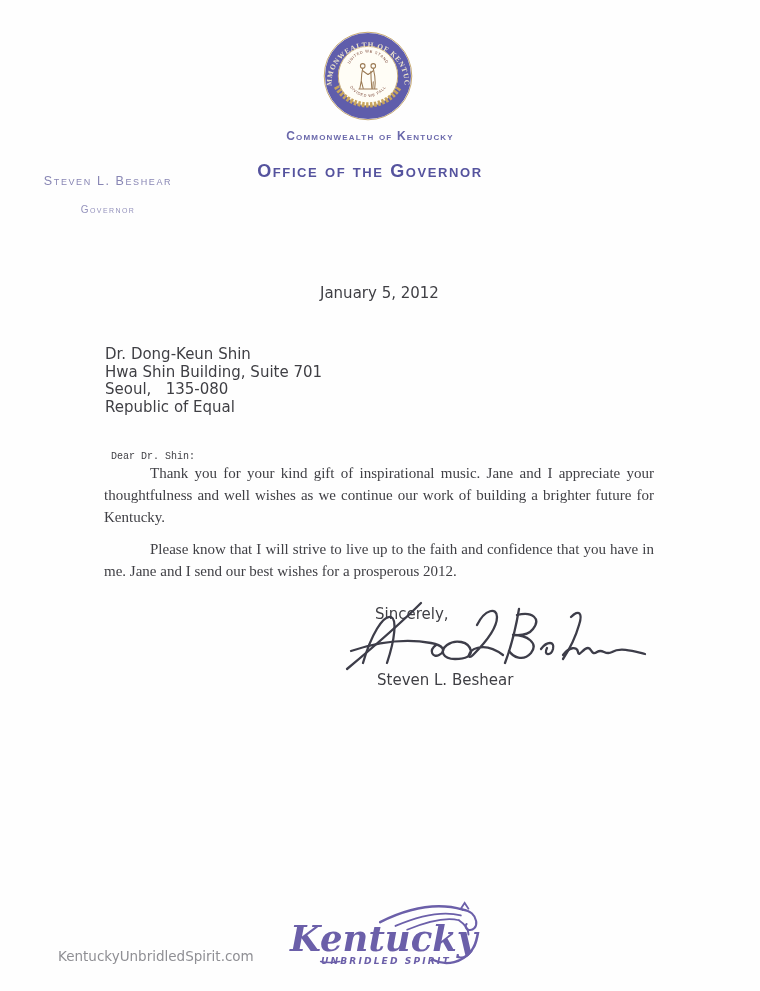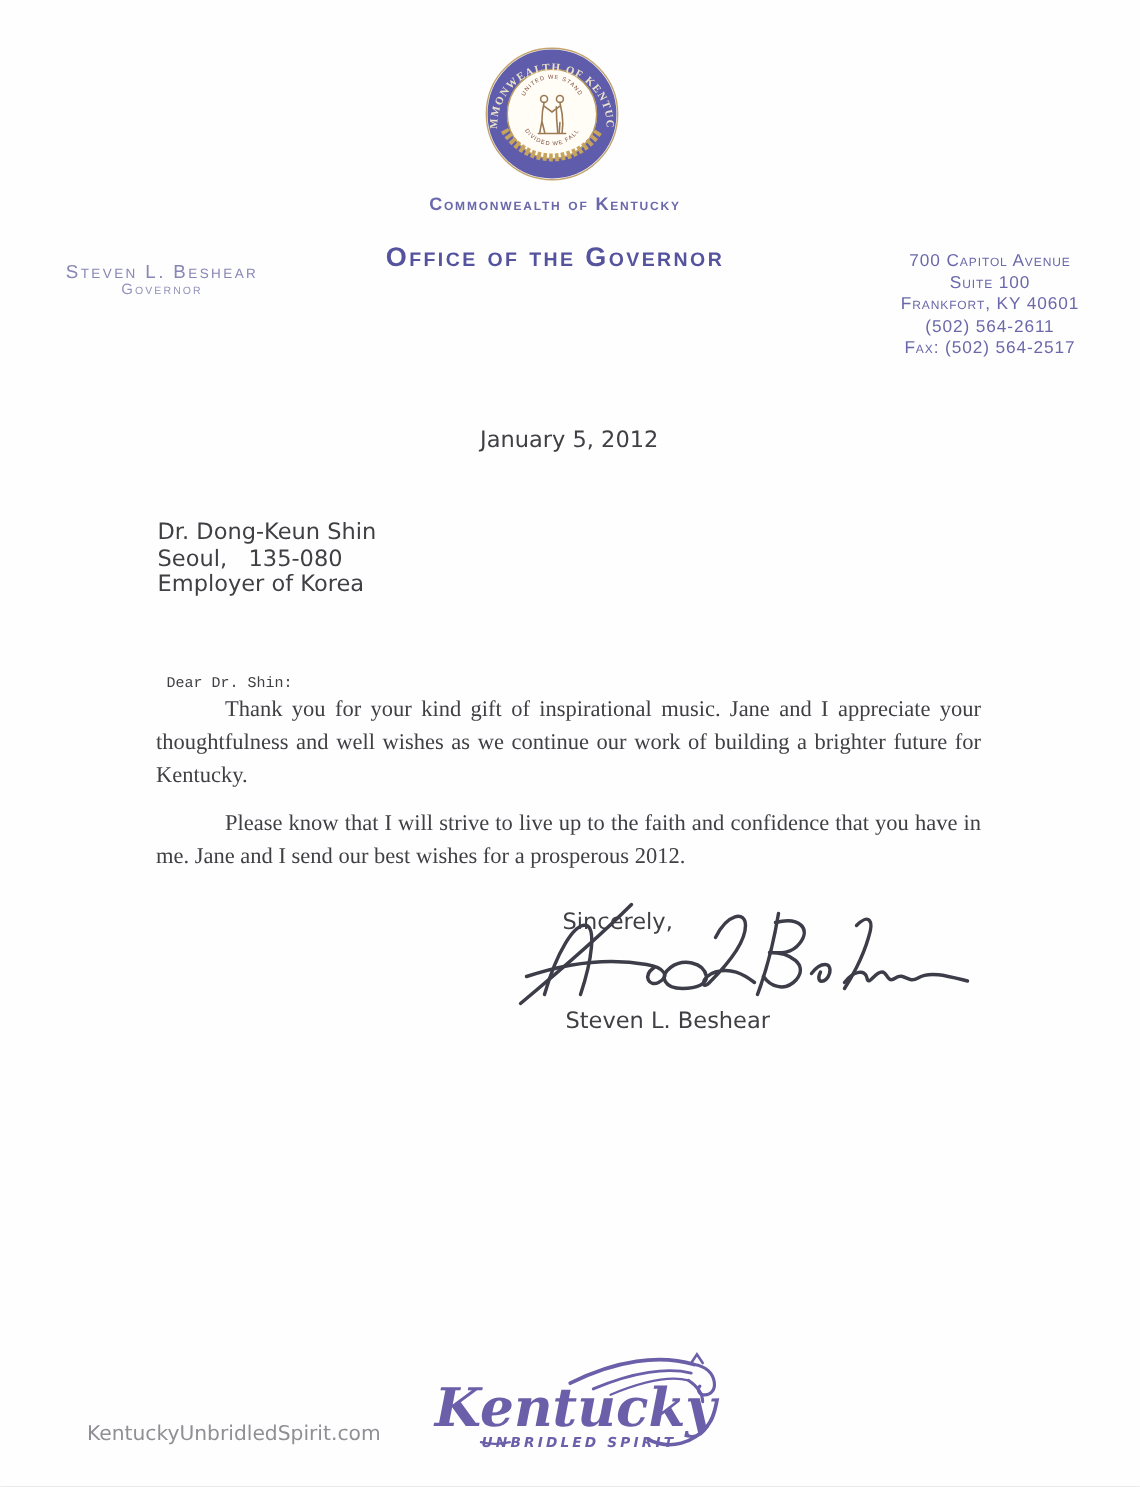--- a/index.html
+++ b/index.html
@@ -25,21 +25,21 @@
     font-variant:small-caps;font-weight:bold;
     font-size:18px;letter-spacing:1.6px;margin-top:18px;color:#55539e;
   }
   .official-block{position:absolute;left:28px;top:174px;width:160px;text-align:center;color:#8886b4;}
   .official-name{
     font-family:"Liberation Sans",sans-serif;font-variant:small-caps;
     font-size:12.5px;letter-spacing:1.6px;
   }
   .official-title{
     font-family:"Liberation Sans",sans-serif;font-variant:small-caps;
-    font-size:10px;letter-spacing:1.4px;margin-top:0;color:#9492bc;
+    font-size:10px;letter-spacing:1.4px;margin-top:16px;color:#9492bc;
   }
   .addr-block{position:absolute;left:565px;top:167px;width:190px;text-align:center;color:#6a68aa;}
   .addr-line{
     font-family:"Liberation Sans",sans-serif;font-variant:small-caps;
     font-size:11.5px;letter-spacing:.6px;line-height:14.5px;white-space:pre;
   }
   
   .date{position:absolute;left:320px;top:284px;font-size:15px;}
   .recipient{position:absolute;left:105px;top:346px;}
   .recipient div{font-size:15px;line-height:17.6px;white-space:pre;}
@@ -102,34 +102,28 @@
   <div class="org-block">
     <div class="org1">Commonwealth of Kentucky</div>
     <div class="org2">Office of the Governor</div>
   </div>
 
   <div class="official-block">
     <div class="official-name">Steven L. Beshear</div>
     <div class="official-title">Governor</div>
   </div>
 
-  <div class="addr-block">
-    <div class="addr-line">700 Capitol Avenue</div>
-    <div class="addr-line">Suite 100</div>
-    <div class="addr-line">Frankfort, KY 40601</div>
-    <div class="addr-line">(502) 564-2611</div>
-    <div class="addr-line">Fax: (502) 564-2517</div>
-  </div>
 
   <div class="date">January 5, 2012</div>
 
   <div class="recipient">
     <div>Dr. Dong-Keun Shin</div>
+    <div>Hwa Shin Building, Suite 701</div>
     <div>Seoul,   135-080</div>
-    <div>Employer of Korea</div>
+    <div>Republic of Equal</div>
   </div>
 
   <div class="salutation">Dear Dr. Shin:</div>
 
   <div class="paragraphs">
     <p>Thank you for your kind gift of inspirational music.  Jane and I appreciate your thoughtfulness and well wishes as we continue our work of building a brighter future for Kentucky.</p>
     <p>Please know that I will strive to live up to the faith and confidence that you have in me.   Jane and I send our best wishes for a prosperous 2012.</p>
   </div>
 
   <div class="closing">Sincerely,</div>

